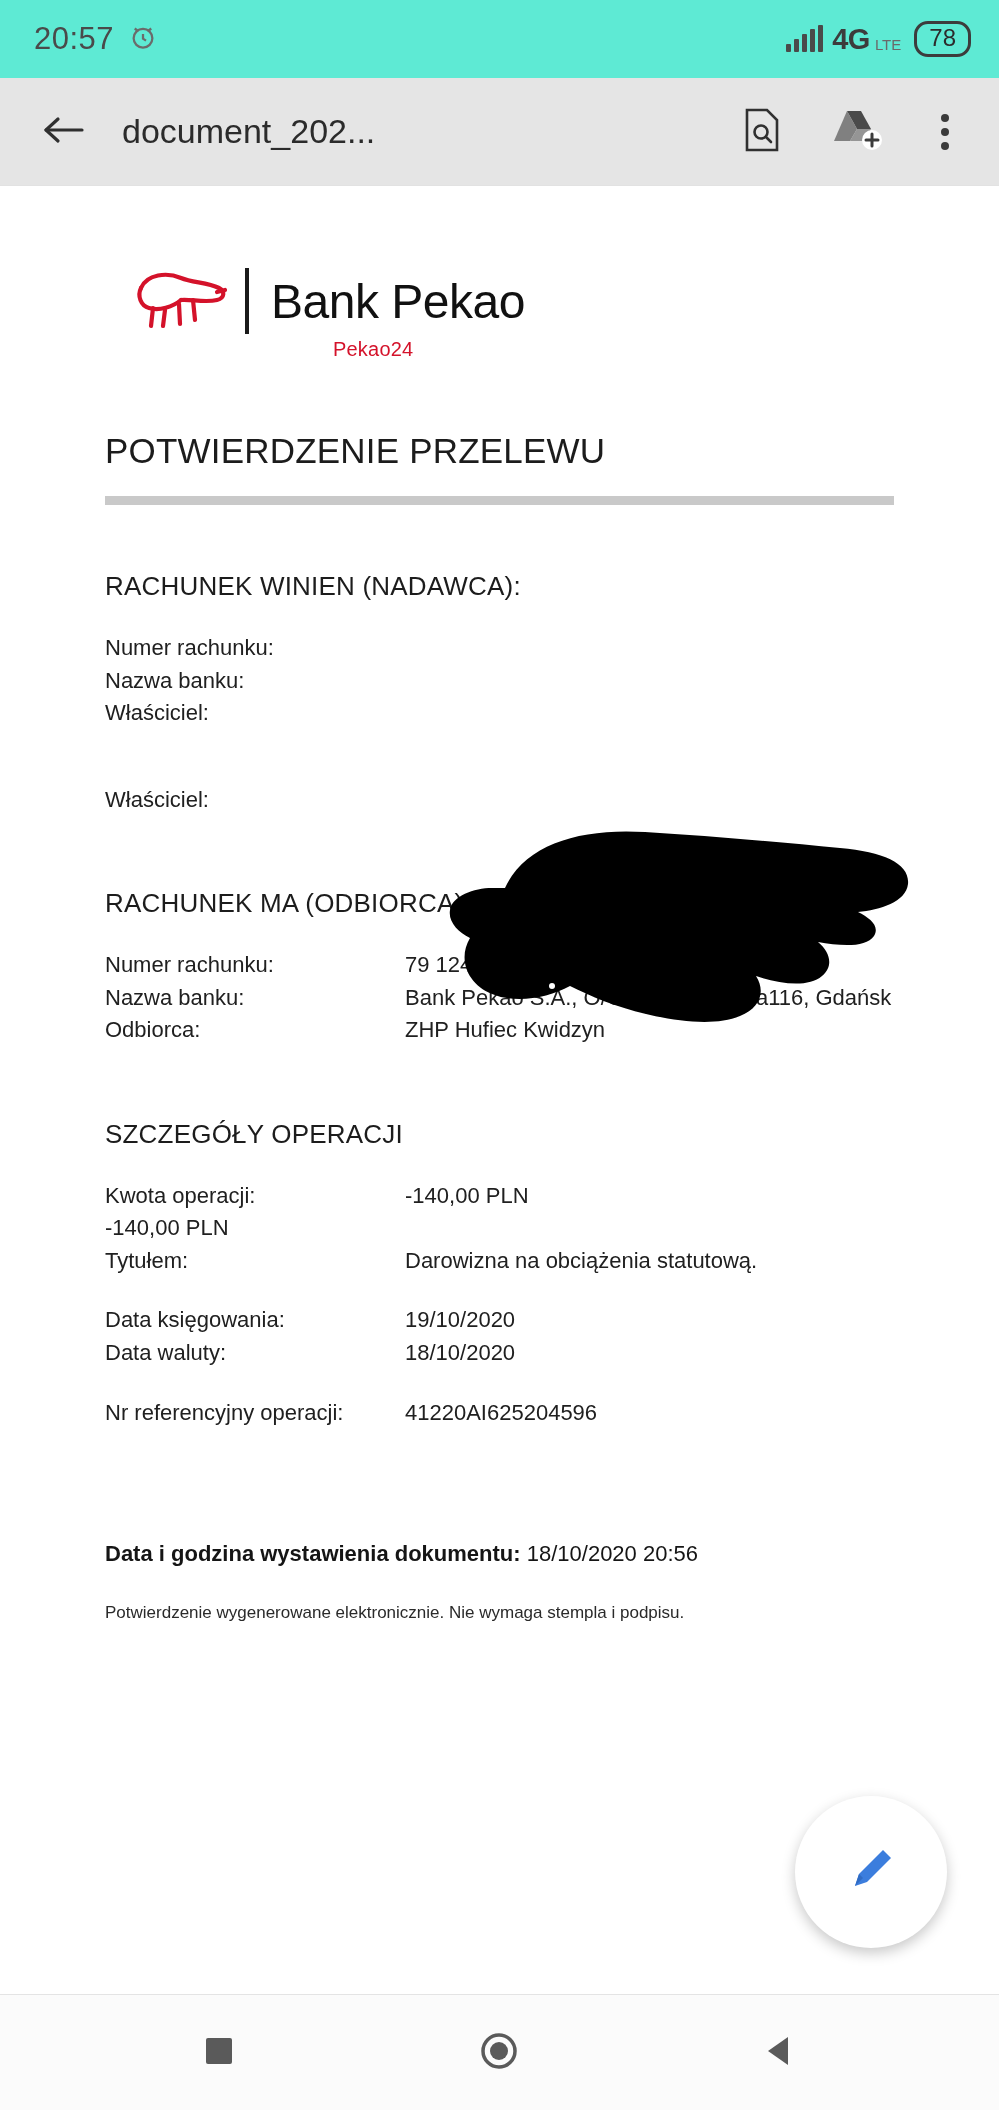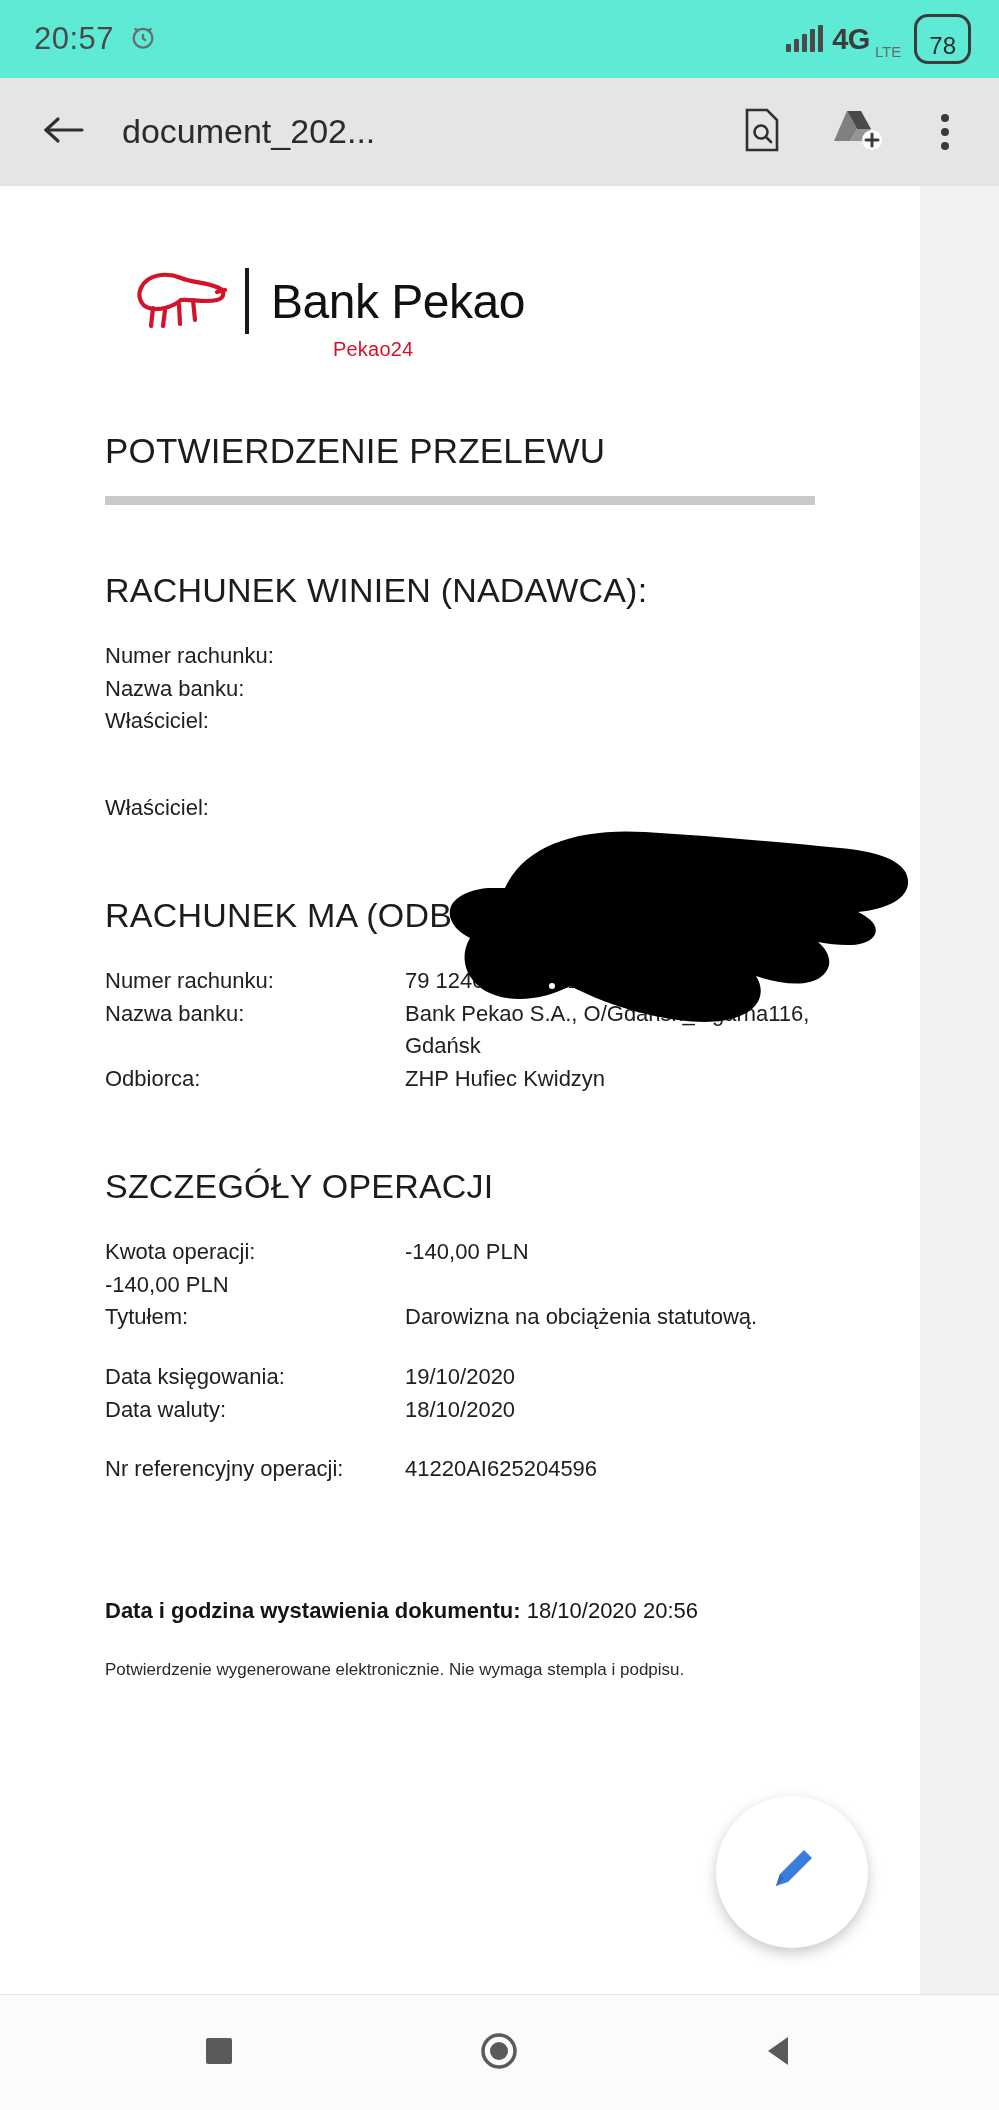--- a/index.html
+++ b/index.html
@@ -71,21 +71,21 @@
   .net-sub {
     font-size: 15px;
     color: #6a6a6a;
     margin-left: -4px;
     align-self: flex-end;
     margin-bottom: 4px;
   }
   .battery {
     border: 3px solid #3c3c3c;
     border-radius: 14px;
-    padding: 15px 12px 2px 12px;
+    padding: 0 12px 2px 12px;
     font-size: 24px;
     color: #2c2c2c;
     line-height: 1.15;
     margin-left: 4px;
   }
 
   
   .appbar {
     height: 108px;
     flex: 0 0 108px;
@@ -124,21 +124,21 @@
 
   
   .doc-scroll {
     flex: 1 1 auto;
     background: #f1f1f1;
     overflow: hidden;
     position: relative;
   }
   .page {
     background: #ffffff;
-    width: 920px;
+    width: 999px;
     min-height: 100%;
     padding: 58px 0 0 0;
     position: relative;
   }
   .inner { padding: 0 105px 0 105px; }
 
   .brand-row {
     display: flex;
     align-items: center;
     gap: 0;
@@ -172,21 +172,21 @@
     letter-spacing: 0.2px;
   }
   .rule {
     height: 9px;
     background: #c9c9c9;
     margin-top: 25px;
     width: 100%;
   }
 
   .section-title {
-    font-size: 34px;
+    font-size: 26px;
     color: #1c1c1c;
     margin-top: 66px;
     letter-spacing: 0.2px;
   }
   .section-title.spaced { margin-top: 72px; }
 
   .kv {
     margin-top: 30px;
     font-size: 22px;
     color: #202020;

